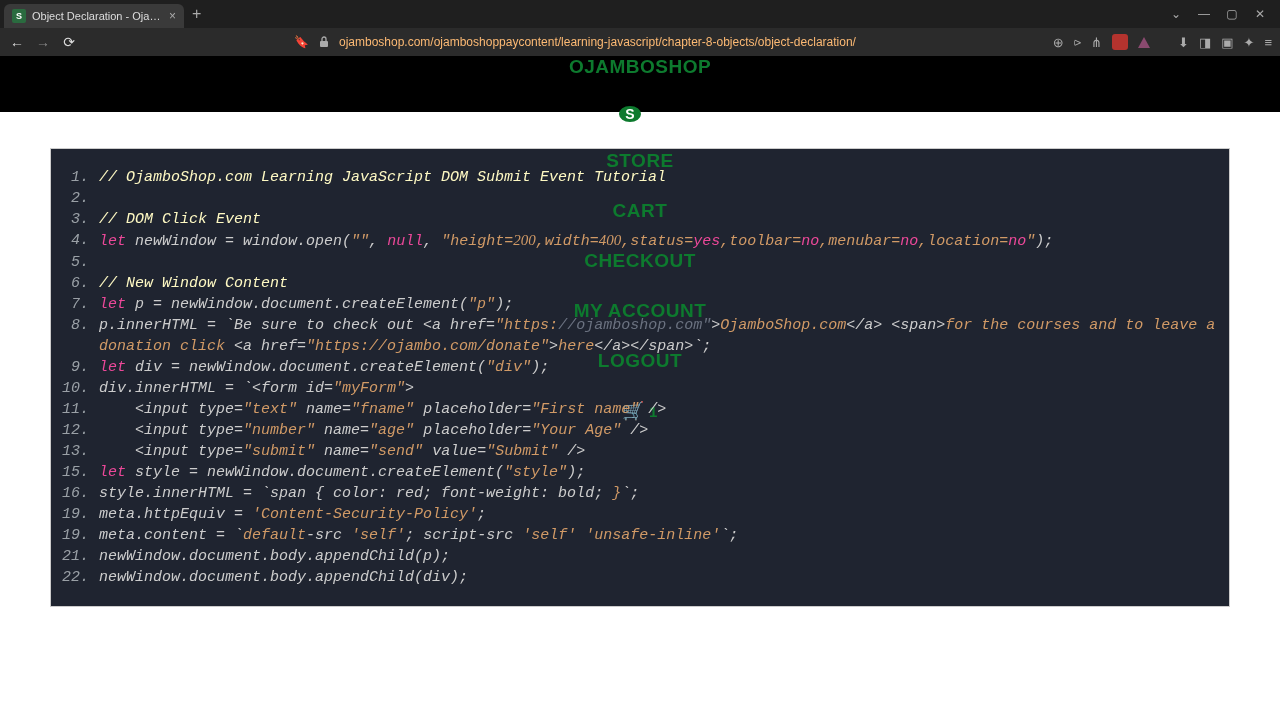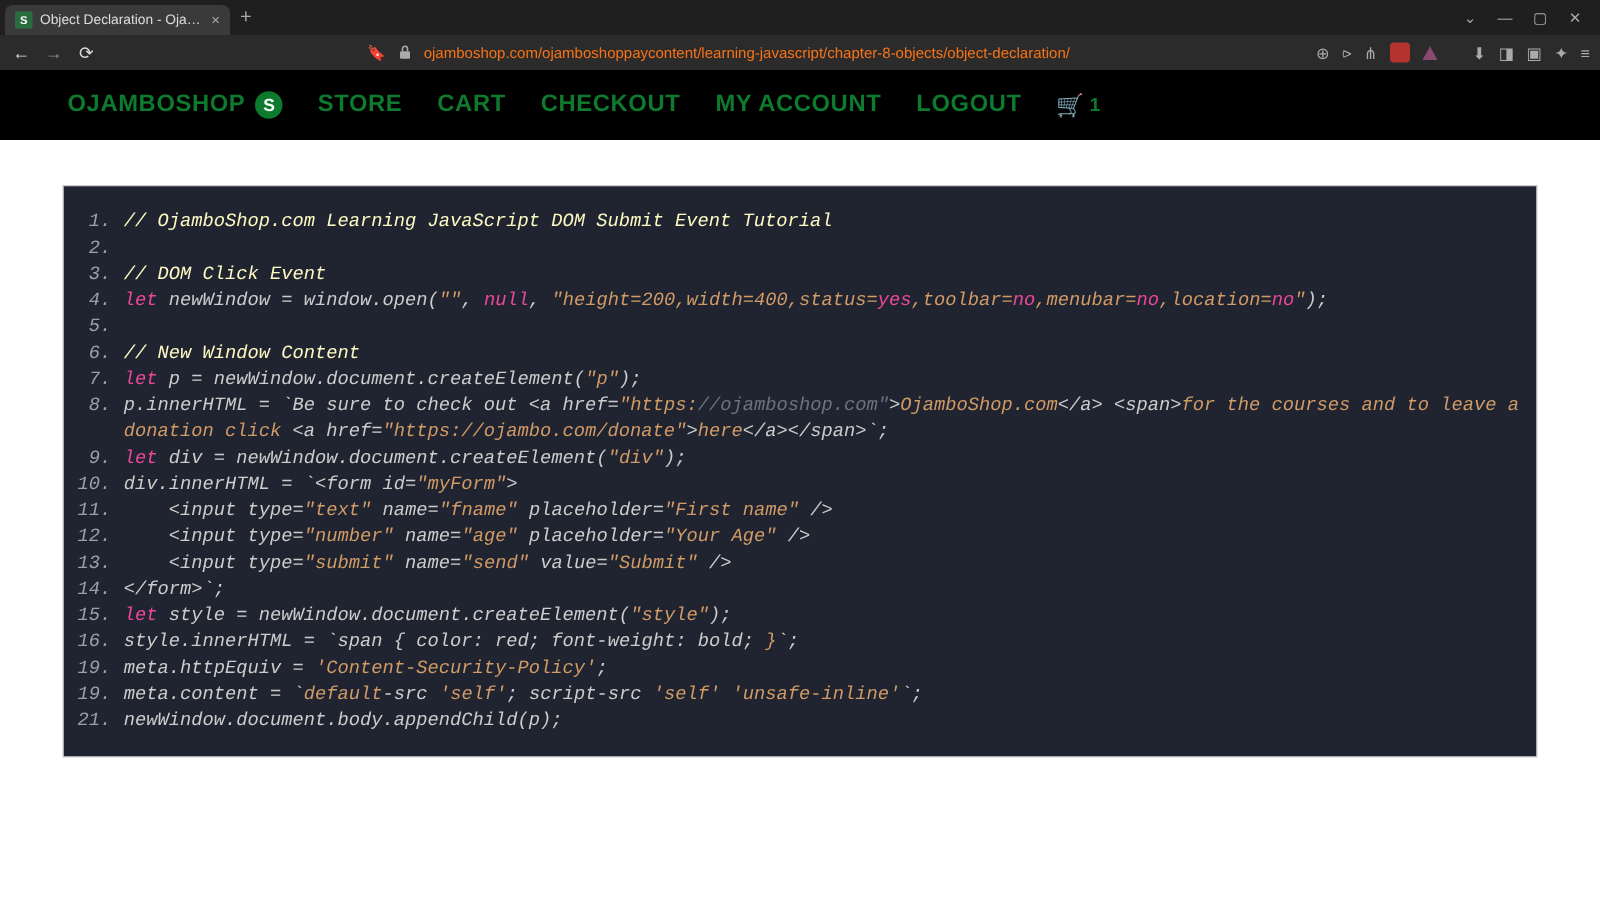--- a/index.html
+++ b/index.html
@@ -13,50 +13,50 @@
 .new-tab { color: #aaa; font-size: 16px; padding: 0 8px; cursor: pointer; }
 .titlebar-right { margin-left: auto; display: flex; gap: 12px; color: #aaa; font-size: 12px; padding-right: 8px; }
 .win-btn { cursor: pointer; width: 16px; text-align: center; }
 
 .toolbar { height: 28px; background: #2b2b2b; display: flex; align-items: center; padding: 0 8px; gap: 8px; }
 .nav-btn { color: #888; cursor: pointer; width: 18px; text-align: center; font-size: 14px; }
 .nav-btn.active { color: #ddd; }
 .addr-area { flex: 1; display: flex; align-items: center; gap: 8px; }
 .addr-icon { color: #888; font-size: 12px; }
 .addr-lock { width: 14px; height: 14px; display: inline-flex; align-items: center; justify-content: center; }
-.url { color: #f97316; font-size: 12px; flex: 1; }
+.url { color: #fdba74; font-size: 12px; flex: 1; }
 .toolbar-right { display: flex; gap: 10px; align-items: center; color: #aaa; font-size: 13px; }
 .shield { width: 16px; height: 16px; background: #b4332e; border-radius: 3px; display: inline-block; }
 .shield2 { width: 0; height: 0; border-left: 6px solid transparent; border-right: 6px solid transparent; border-bottom: 11px solid #8a4a6f; display: inline-block; }
 
 .page { background: #fff; height: calc(720px - 56px); overflow-y: auto; position: relative; }
 .page::-webkit-scrollbar { width: 10px; }
 .page::-webkit-scrollbar-track { background: #f0f0f0; }
 .page::-webkit-scrollbar-thumb { background: #c0c0c0; }
 
-.site-nav { background: #000; height: 56px; display: flex; align-items: center; padding: 0 54px; gap: 28px; }
+.site-nav { background: #000; height: 56px; display: flex; align-items: center; padding: 0 54px; gap: 28px; flex-direction: column; }
 .site-nav a { color: #0d7a2e; font-weight: 800; font-size: 19px; text-decoration: none; letter-spacing: 0.5px; }
 .logo-s { width: 22px; height: 22px; background: #0d7a2e; border-radius: 50%; display: inline-flex; align-items: center; justify-content: center; color: #fff; font-weight: bold; font-size: 14px; margin-left: -20px; }
 .cart-wrap { display: flex; align-items: center; gap: 4px; }
 .cart-icon { color: #0d7a2e; font-size: 18px; }
 .cart-count { color: #0d7a2e; font-size: 15px; font-weight: 600; }
 
 .content { padding: 36px 50px 0 50px; background: #fff; }
 .panel { border: 1px solid #ccc; }
 .panel-head { background: #6b6b6b; color: #fff; padding: 12px 16px; font-size: 17px; font-weight: 700; }
 .code-area { background: #1f2430; padding: 18px 10px 18px 10px; font-family: "Consolas","Courier New",monospace; font-size: 15px; line-height: 21px; }
 .code-line { display: flex; }
 .ln { color: #9aa0a6; width: 38px; text-align: right; padding-right: 10px; font-style: italic; flex-shrink: 0; user-select: none; }
 .code { color: #cccccc; white-space: pre-wrap; font-style: italic; word-break: break-all; flex: 1; }
 
 .c-comment { color: #fef9c3; }
 .c-kw { color: #ec4899; }
 .c-op { color: #cccccc; }
 .c-str { color: #d19a66; }
-.c-num { color: #d19a66; }
+.c-num { color: #d19a66; font-family: Liberation Serif, serif; }
 .c-url { color: #6b7280; }
 </style>
 </head>
 <body>
 
 <div class="titlebar">
   <div class="tab">
     <span class="tab-favicon">S</span>
     <span class="tab-title">Object Declaration - Ojamb</span>
     <span class="tab-close">×</span>
@@ -164,39 +164,39 @@
           </div>
           <div class="code-line">
             <span class="ln">12.</span>
             <span class="code">    &lt;input type<span class="c-op">=</span><span class="c-str">"number"</span> name<span class="c-op">=</span><span class="c-str">"age"</span> placeholder<span class="c-op">=</span><span class="c-str">"Your Age"</span> /&gt;</span>
           </div>
           <div class="code-line">
             <span class="ln">13.</span>
             <span class="code">    &lt;input type<span class="c-op">=</span><span class="c-str">"submit"</span> name<span class="c-op">=</span><span class="c-str">"send"</span> value<span class="c-op">=</span><span class="c-str">"Submit"</span> /&gt;</span>
           </div>
           <div class="code-line">
-            <span class="ln">14.</span>
-            <span class="code">&lt;/form&gt;`;</span>
-          </div>
-          <div class="code-line">
             <span class="ln">15.</span>
             <span class="code"><span class="c-kw">let</span> style <span class="c-op">=</span> newWindow.document.createElement(<span class="c-str">"style"</span>);</span>
           </div>
           <div class="code-line">
             <span class="ln">16.</span>
             <span class="code">style.innerHTML <span class="c-op">=</span> `span { color: red; font<span class="c-op">-</span>weight: bold; <span class="c-str">}</span>`;</span>
           </div>
           <div class="code-line">
             <span class="ln">19.</span>
             <span class="code">meta.httpEquiv <span class="c-op">=</span> <span class="c-str">'Content-Security-Policy'</span>;</span>
           </div>
           <div class="code-line">
             <span class="ln">19.</span>
             <span class="code">meta.content <span class="c-op">=</span> `<span class="c-str">default</span><span class="c-op">-</span>src <span class="c-str">'self'</span>; script<span class="c-op">-</span>src <span class="c-str">'self'</span> <span class="c-str">'unsafe-inline'</span>`;</span>
           </div>
           <div class="code-line">
             <span class="ln">21.</span>
             <span class="code">newWindow.document.body.appendChild(p);</span>
           </div>
+          <div class="code-line">
+            <span class="ln">22.</span>
+            <span class="code">newWindow.document.body.appendChild(div);</span>
+          </div>
         </div>
     </div>
   </div>
 </div>
 
 </body></html>

